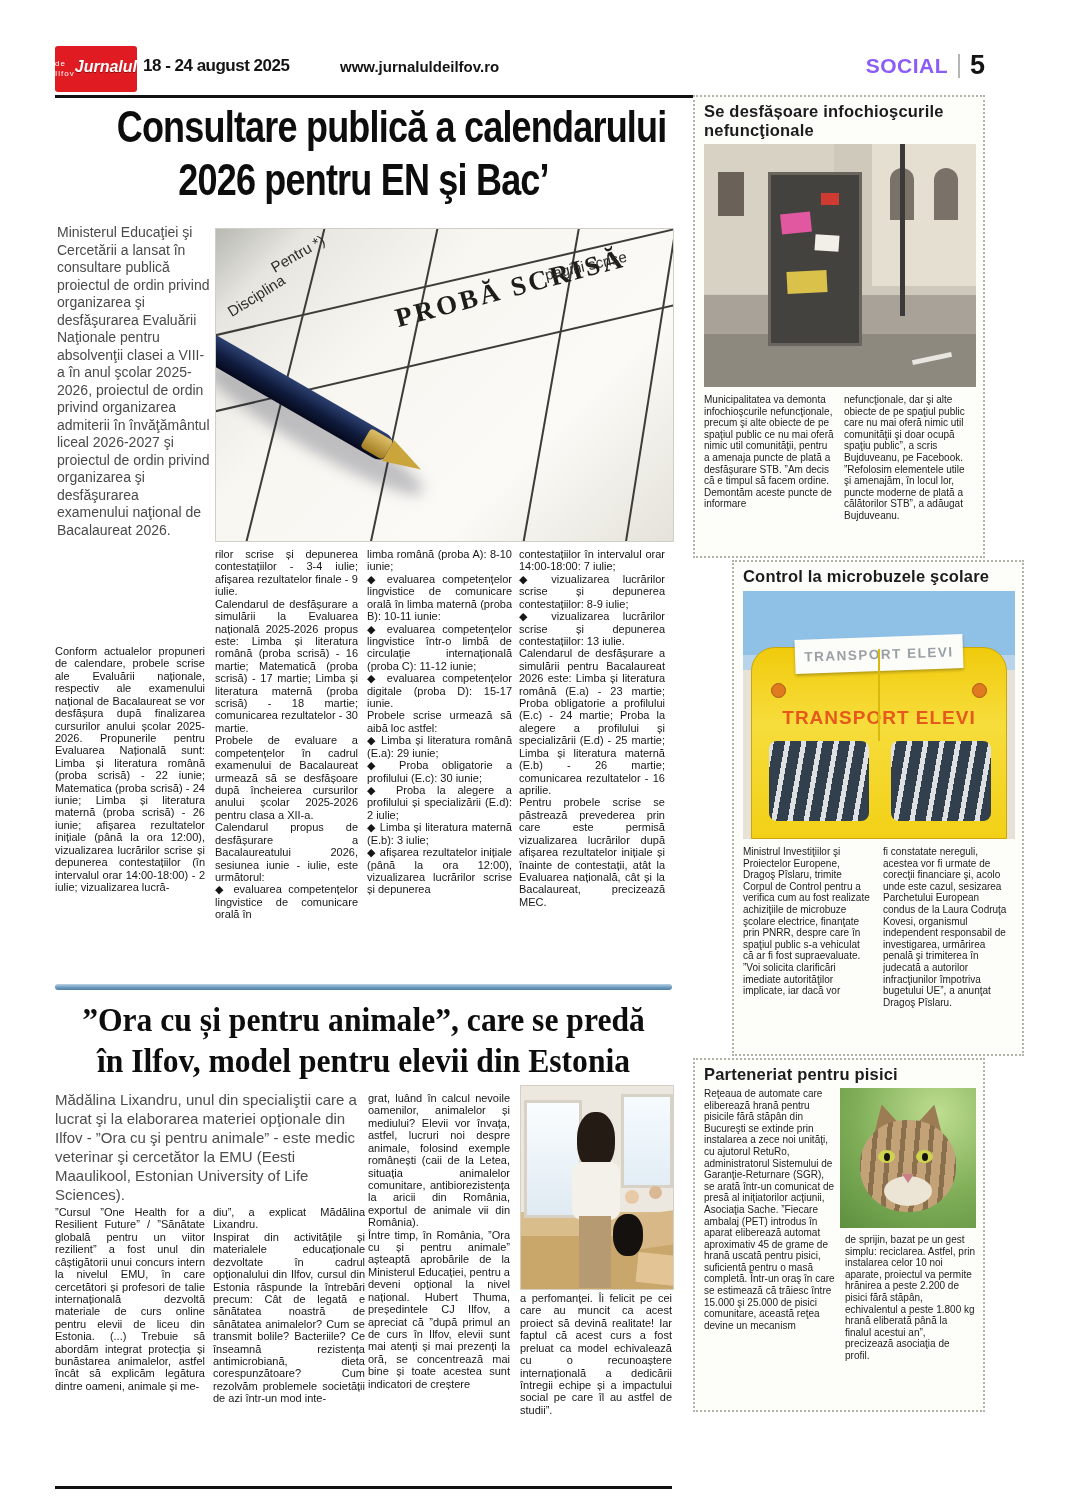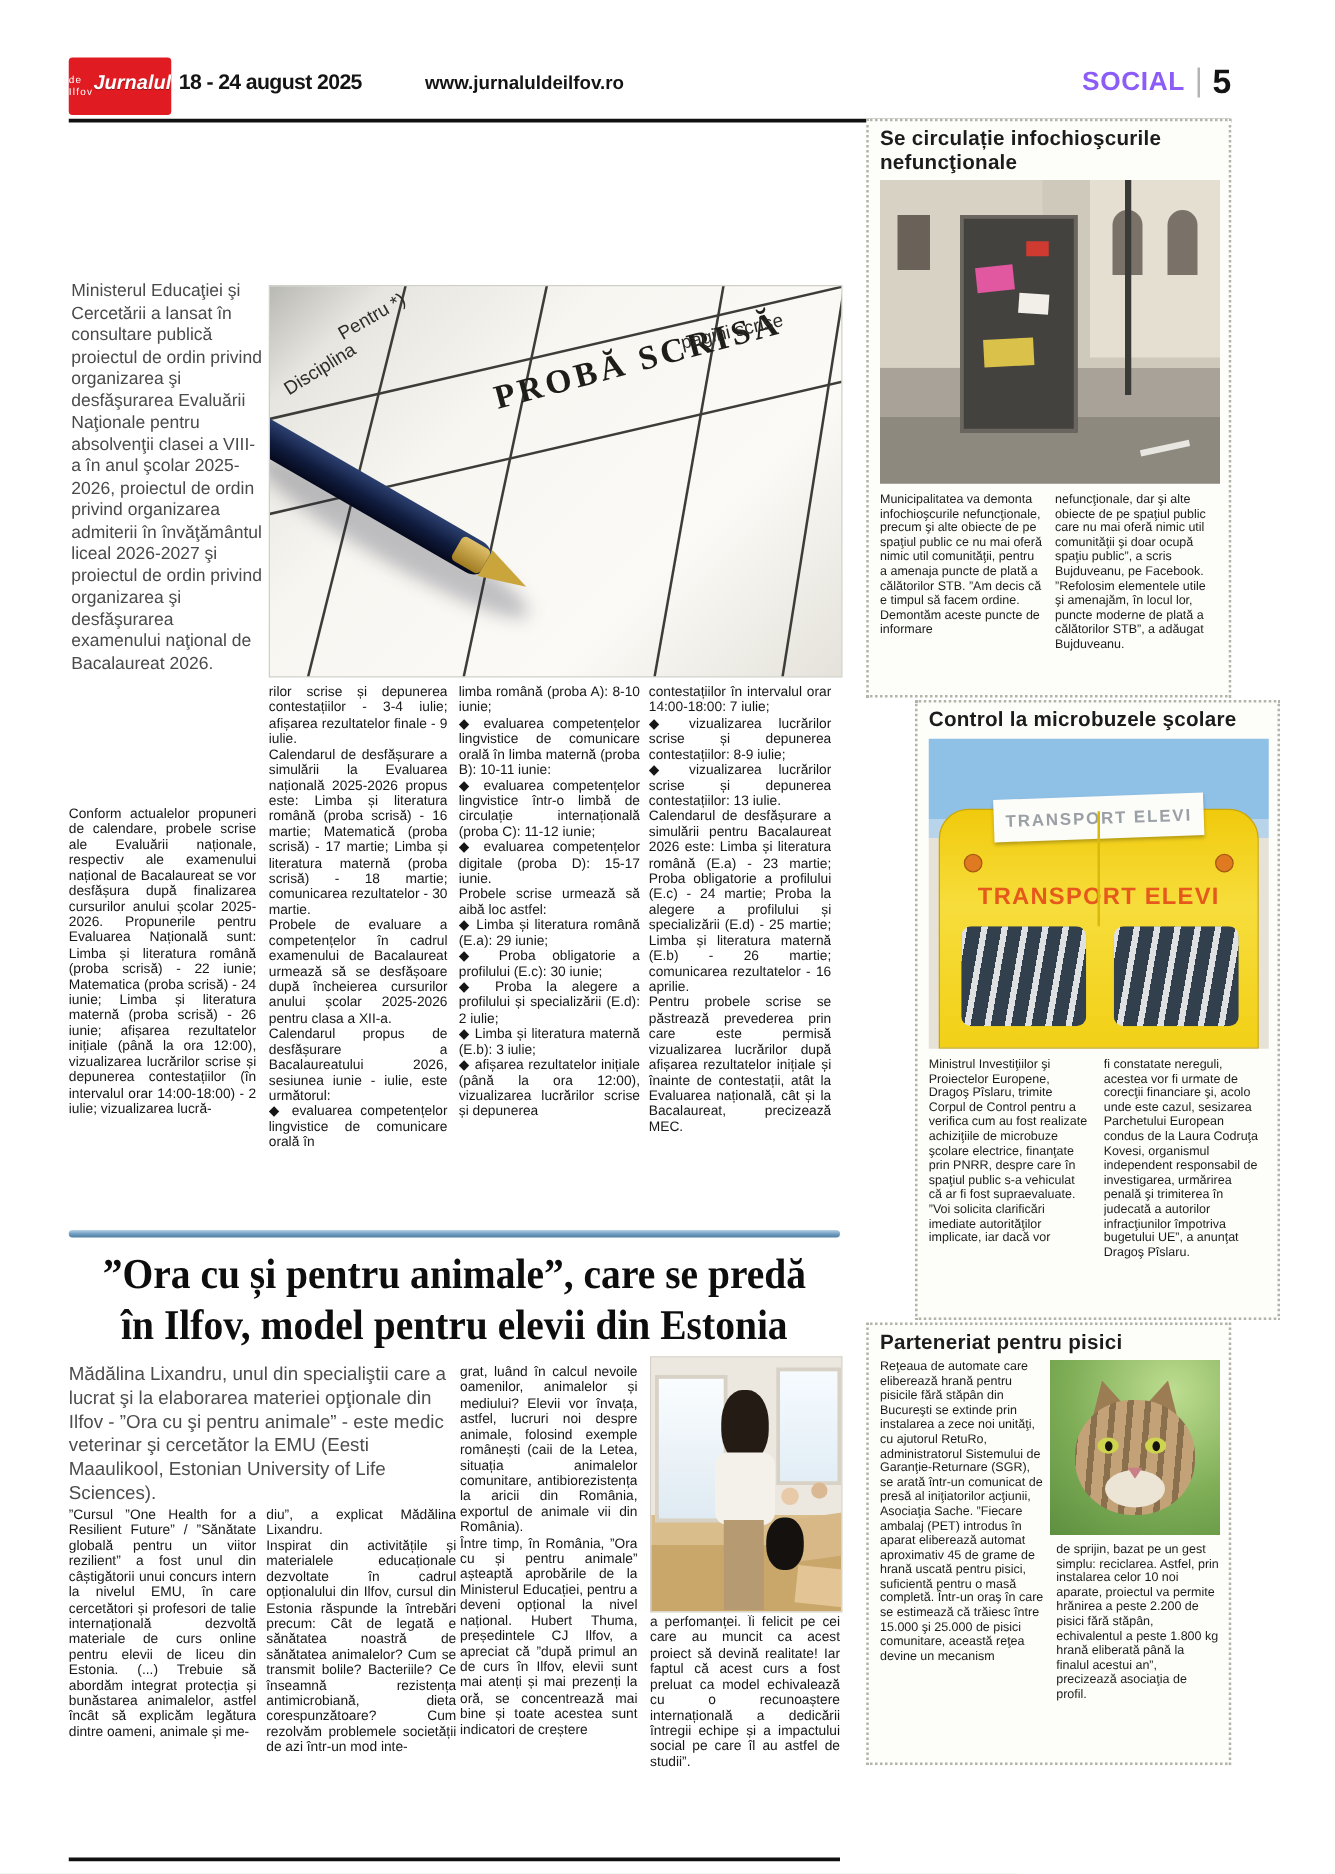--- a/index.html
+++ b/index.html
@@ -165,20 +165,24 @@
   </div>
   <div class="abs mast-date">18 - 24 august 2025</div>
   <div class="abs mast-site">www.jurnaluldeilfov.ro</div>
   <div class="abs mast-right">
     <span class="mast-section">SOCIAL</span>
     <span class="mast-sep"></span>
     <span class="mast-page">5</span>
   </div>
   <div class="abs mast-rule"></div>
 
+  <div class="abs h1">
+    <span class="squeeze">Consultare publică a calendarului</span>
+    <span class="squeeze">2026 pentru EN şi Bac’</span>
+  </div>
   <div class="abs lede1">Ministerul Educaţiei şi Cercetării a lansat în consultare publică proiectul de ordin privind organizarea şi desfăşurarea Evaluării Naţionale pentru absolvenţii clasei a VIII-a în anul şcolar 2025-2026, proiectul de ordin privind organizarea admiterii în învăţământul liceal 2026-2027 şi proiectul de ordin privind organizarea şi desfăşurarea examenului naţional de Bacalaureat 2026.</div>
 
   <div class="abs photo photo-pen">
     <div class="ppline ppl1"></div>
     <div class="ppline ppl2"></div>
     <div class="ppline ppl3"></div>
     <div class="ppline ppl4"></div>
     <div class="ppline pph1"></div>
     <div class="ppline pph2"></div>
     <span class="pp-pentru">Pentru *)</span>
@@ -234,39 +238,39 @@
 
   <div class="abs bodycol a2c1">”Cursul ”One Health for a Resilient Future” / ”Sănătate globală pentru un viitor rezilient” a fost unul din câștigătorii unui concurs intern la nivelul EMU, în care cercetători și profesori de talie internațională dezvoltă materiale de curs online pentru elevii de liceu din Estonia. (...) Trebuie să abordăm integrat protecția și bunăstarea animalelor, astfel încât să explicăm legătura dintre oameni, animale și me-</div>
   <div class="abs bodycol a2c2">diu”, a explicat Mădălina Lixandru.
 Inspirat din activitățile și materialele educaționale dezvoltate în cadrul opționalului din Ilfov, cursul din Estonia răspunde la întrebări precum: Cât de legată e sănătatea noastră de sănătatea animalelor? Cum se transmit bolile? Bacteriile? Ce înseamnă rezistența antimicrobiană, dieta corespunzătoare? Cum rezolvăm problemele societății de azi într-un mod inte-</div>
   <div class="abs bodycol a2c3">grat, luând în calcul nevoile oamenilor, animalelor și mediului? Elevii vor învața, astfel, lucruri noi despre animale, folosind exemple românești (caii de la Letea, situația animalelor comunitare, antibiorezistența la aricii din România, exportul de animale vii din România).
 Între timp, în România, ”Ora cu și pentru animale” așteaptă aprobările de la Ministerul Educației, pentru a deveni opțional la nivel național. Hubert Thuma, președintele CJ Ilfov, a apreciat că ”după primul an de curs în Ilfov, elevii sunt mai atenți și mai prezenți la oră, se concentrează mai bine și toate acestea sunt indicatori de creștere</div>
   <div class="abs bodycol a2c4">a perfomanței. Îi felicit pe cei care au muncit ca acest proiect să devină realitate! Iar faptul că acest curs a fost preluat ca model echivalează cu o recunoaștere internațională a dedicării întregii echipe și a impactului social pe care îl au astfel de studii”.</div>
   <div class="abs bottomrule"></div>
 
   <div class="abs sbbox sb1">
-    <div class="sbhead">Se circulație infochioşcurile nefuncţionale</div>
+    <div class="sbhead">Se desfășoare infochioşcurile nefuncţionale</div>
     <div class="photo photo-kiosk">
       <div class="pk-b1"></div>
       <div class="pk-w1"></div>
       <div class="pk-w2"></div>
       <div class="pk-b2"></div>
       <div class="pk-a1"></div>
       <div class="pk-a2"></div>
       <div class="pk-kiosk">
         <div class="pk-g1"></div>
         <div class="pk-g2"></div>
         <div class="pk-g3"></div>
         <div class="pk-g4"></div>
       </div>
       <div class="pk-pole"></div>
       <div class="pk-dash"></div>
     </div>
     <div class="sbcols">
-      <div class="sbcol">Municipalitatea va demonta infochioşcurile nefuncţionale, precum şi alte obiecte de pe spaţiul public ce nu mai oferă nimic util comunităţii, pentru a amenaja puncte de plată a călătorilor STB. ”Am decis că e timpul să facem ordine. Demontăm aceste puncte de informare</div>
+      <div class="sbcol">Municipalitatea va demonta infochioşcurile nefuncţionale, precum şi alte obiecte de pe spaţiul public ce nu mai oferă nimic util comunităţii, pentru a amenaja puncte de plată a desfășurare STB. ”Am decis că e timpul să facem ordine. Demontăm aceste puncte de informare</div>
       <div class="sbcol">nefuncţionale, dar şi alte obiecte de pe spaţiul public care nu mai oferă nimic util comunităţii şi doar ocupă spaţiu public”, a scris Bujduveanu, pe Facebook. ”Refolosim elementele utile şi amenajăm, în locul lor, puncte moderne de plată a călătorilor STB”, a adăugat Bujduveanu.</div>
     </div>
   </div>
 
   <div class="abs sbbox sb2">
     <div class="sbhead">Control la microbuzele şcolare</div>
     <div class="photo photo-bus">
       <div class="pb-body"></div>
       <div class="pb-sign">TRANSPORT ELEVI</div>
       <div class="pb-lamp1"></div>

